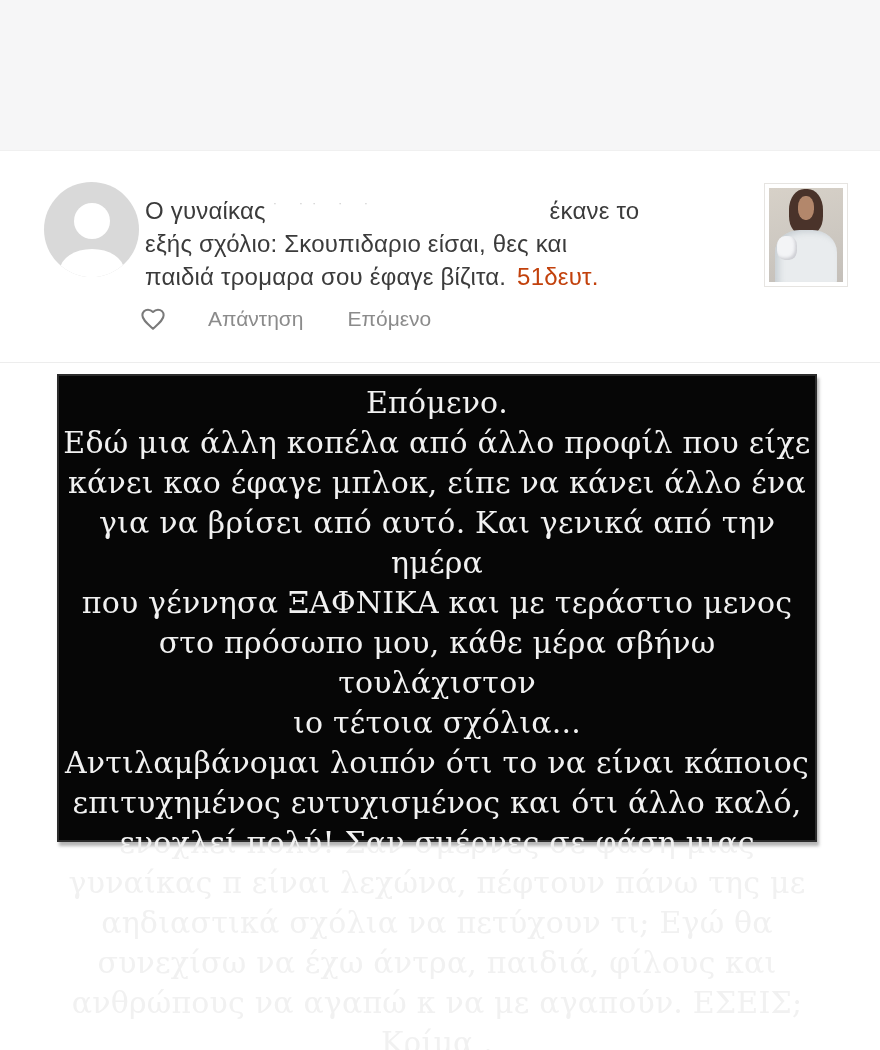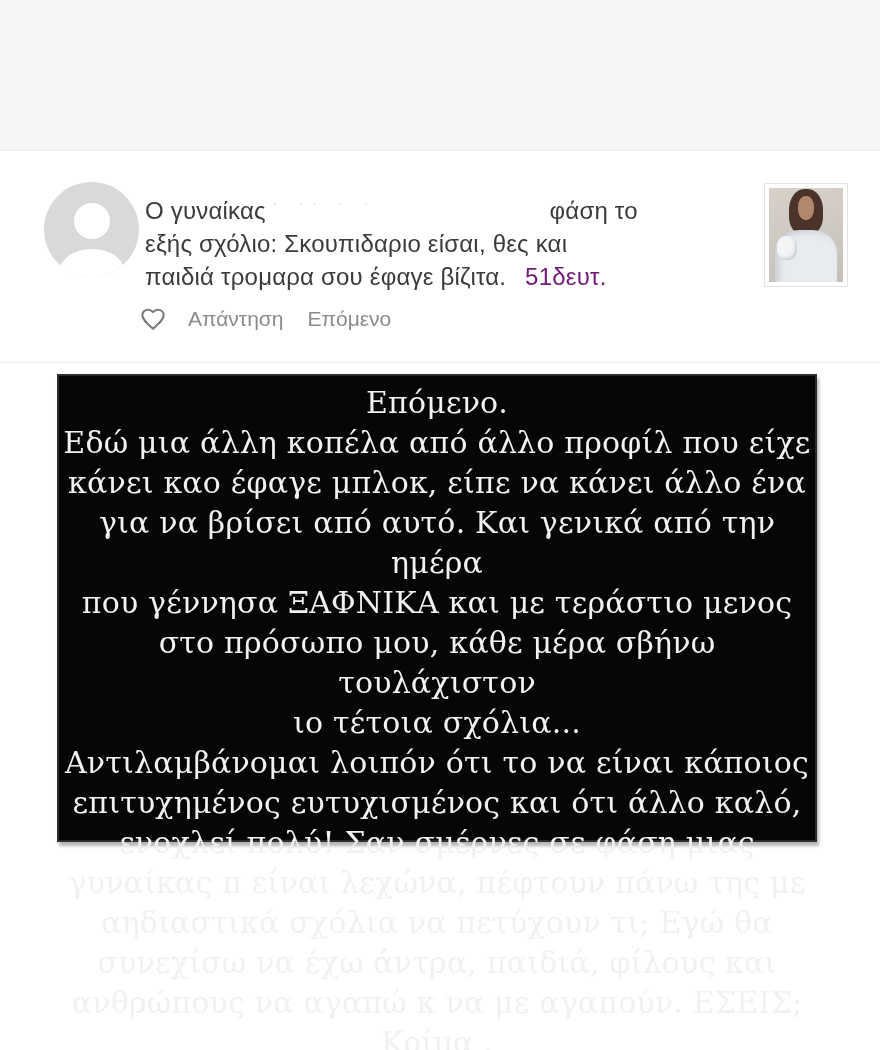--- a/index.html
+++ b/index.html
@@ -34,28 +34,28 @@
   .notif-text {
     position:absolute; left:145px; top:186px; width:575px;
     font-size:24px; line-height:33px; color:#3b3b3b;
     letter-spacing:0.2px;
   }
   .redacted {
     display:inline-block; width:270px;
     color:#cfcfcf; font-size:13px; letter-spacing:9px;
     vertical-align:baseline; overflow:hidden; white-space:nowrap;
   }
-  .timestamp { color:#701a75; margin-left:12px;text-align:right; }
+  .timestamp { color:#c2410c; margin-left:4px;text-align:right; }
   .actions {
     position:absolute; left:140px; top:306px;
     display:flex; align-items:center;
     color:#8b8b8b; font-size:21px;
   }
   .heart-wrap { width:26px; height:26px; margin-right:22px; display:inline-block; }
-  .action-label { margin-right:24px; }
+  .action-label { margin-right:24px;margin-left:20px; }
   
   .thumb {
     position:absolute; left:764px; top:183px;
     width:84px; height:104px;
     background:#ffffff; border:1px solid #e6e4e1;
     padding:4px;
   }
   .thumb-photo {
     position:relative; width:100%; height:100%; overflow:hidden;
     background:linear-gradient(165deg,#d7d1c8 0%,#cdc8c1 55%,#c4bfb9 100%);
@@ -114,21 +114,21 @@
 
   <div class="avatar">
     <div class="avatar-head"></div>
     <div class="avatar-body"></div>
   </div>
 
   <div class="notif-text">
     <div class="line">
       <span>Ο γυναίκας</span>
       <span class="redacted">· ·· ·  ·</span>
-      <span>φάση το</span>
+      <span>έκανε το</span>
     </div>
     <div class="line">εξής σχόλιο: Σκουπιδαριο είσαι, θες και</div>
     <div class="line">
       <span>παιδιά τρομαρα σου έφαγε βίζιτα.</span>
       <span class="timestamp">51δευτ.</span>
     </div>
   </div>
 
   <div class="actions">
     <span class="heart-wrap">

